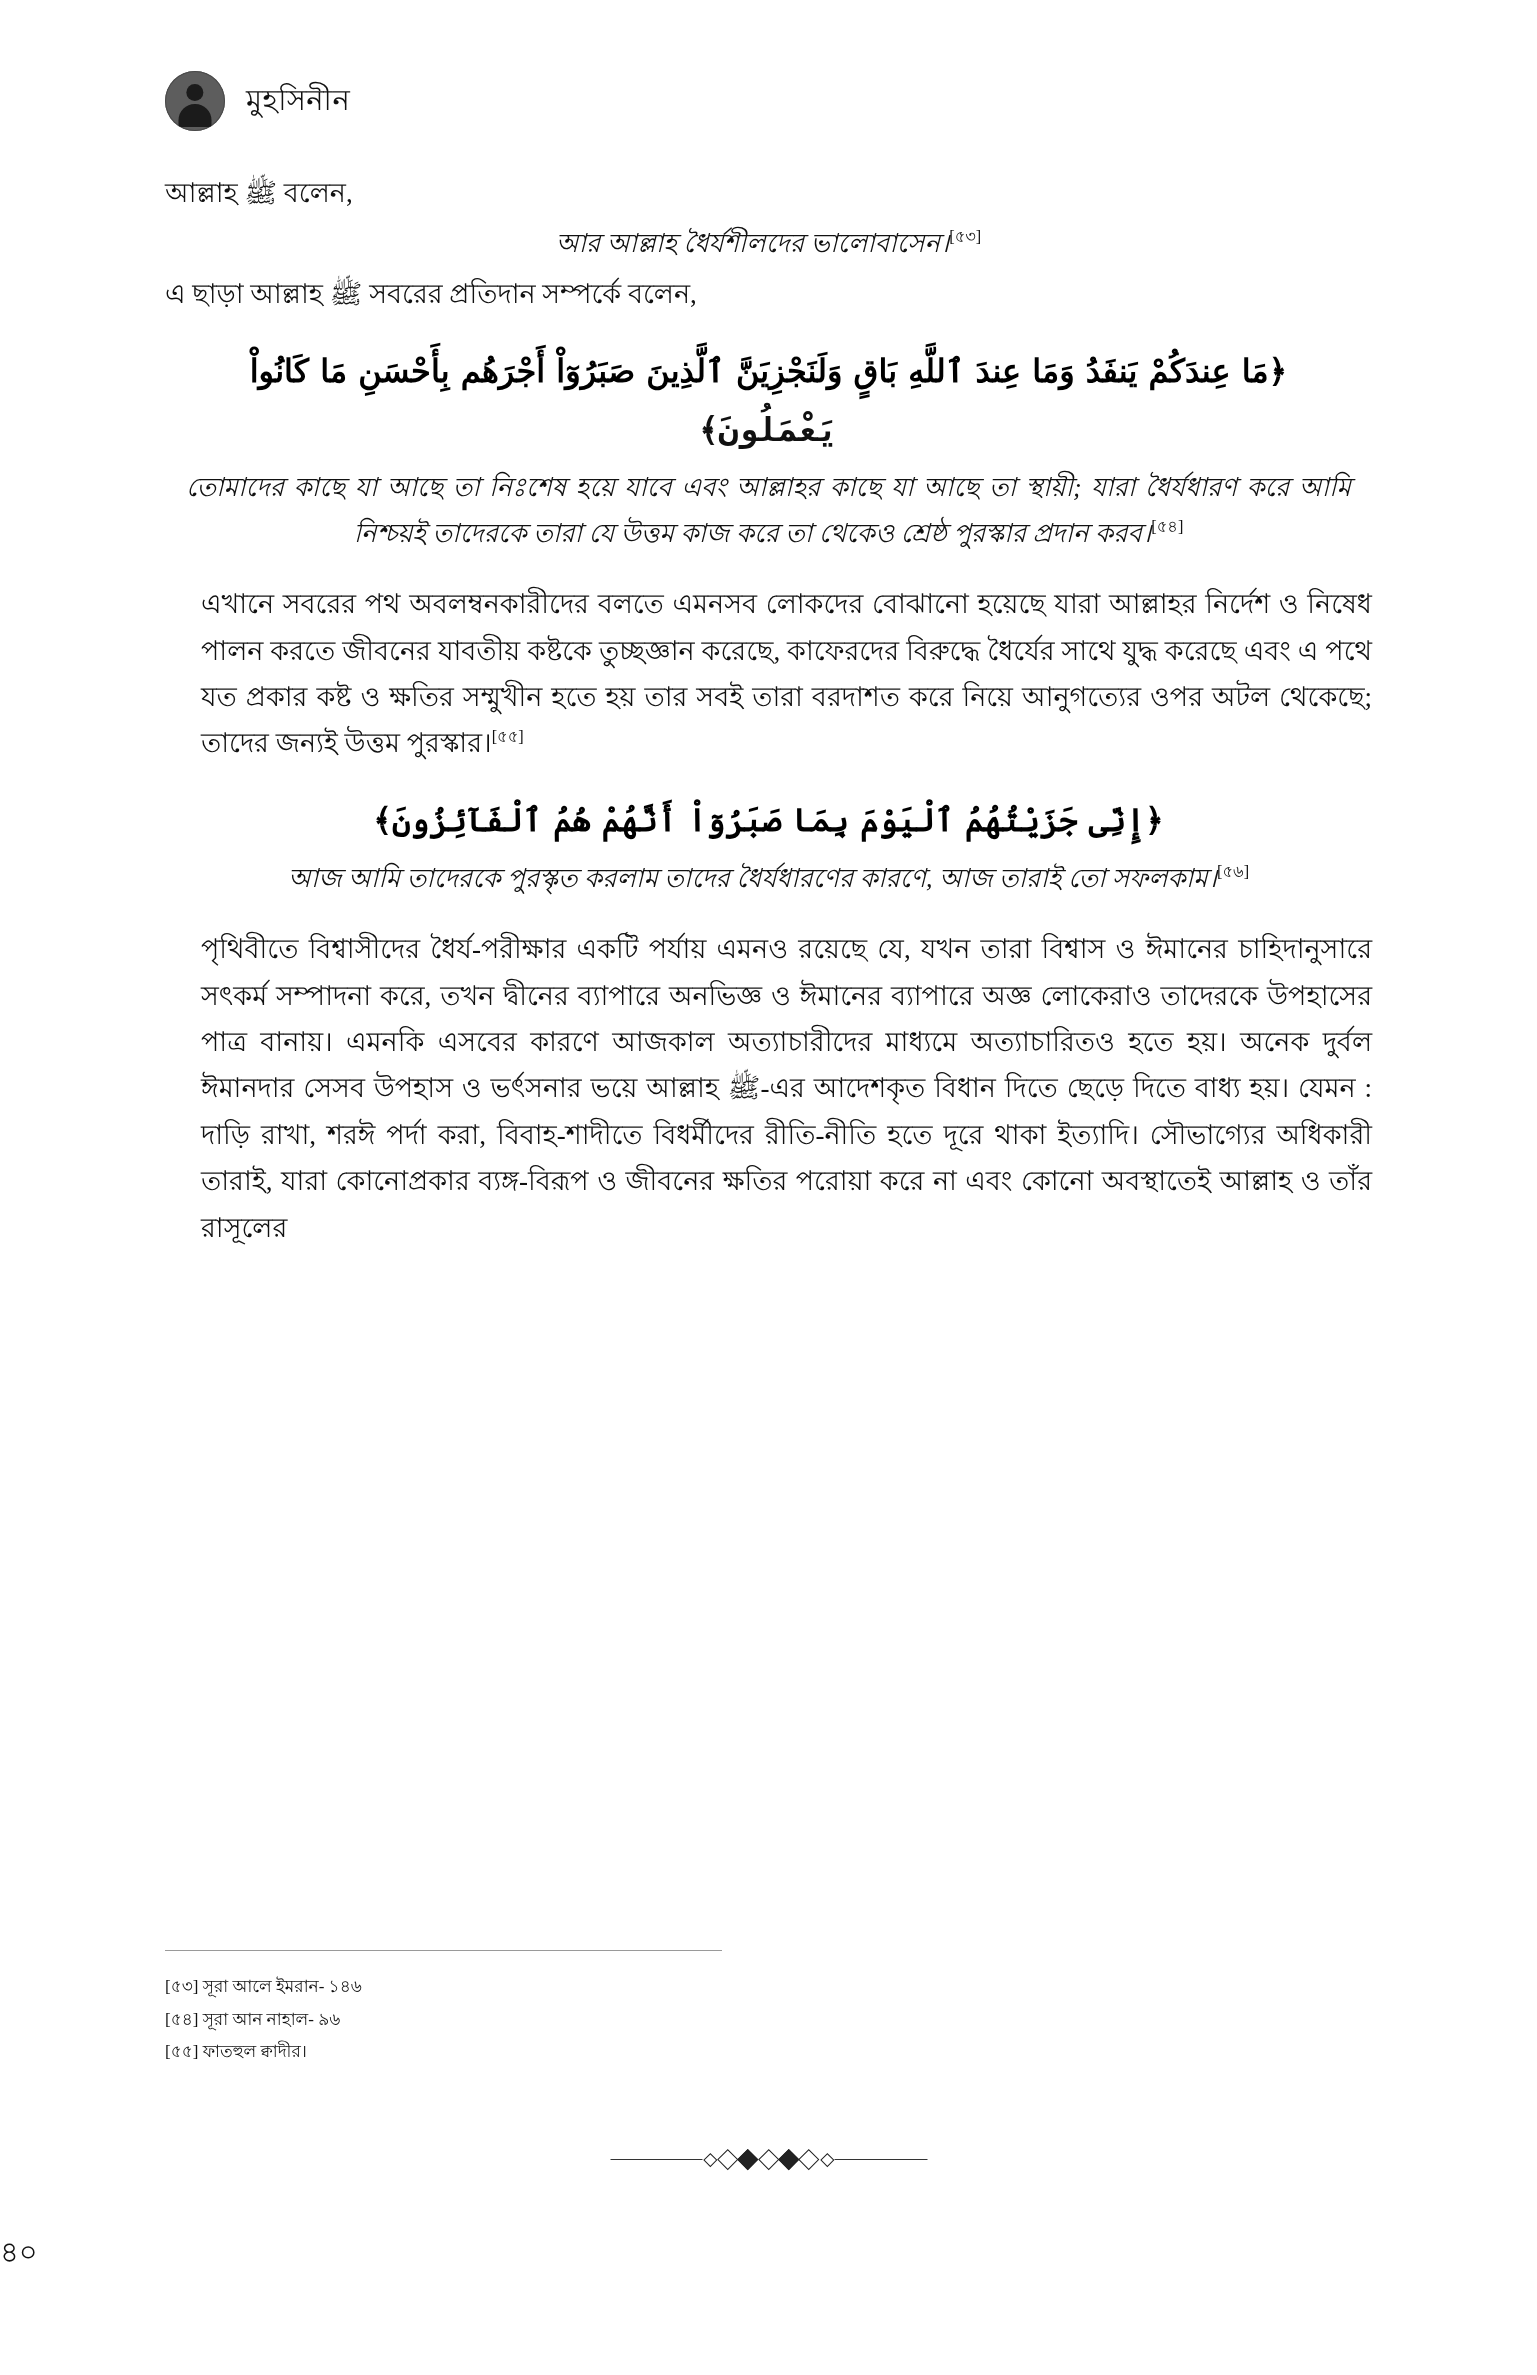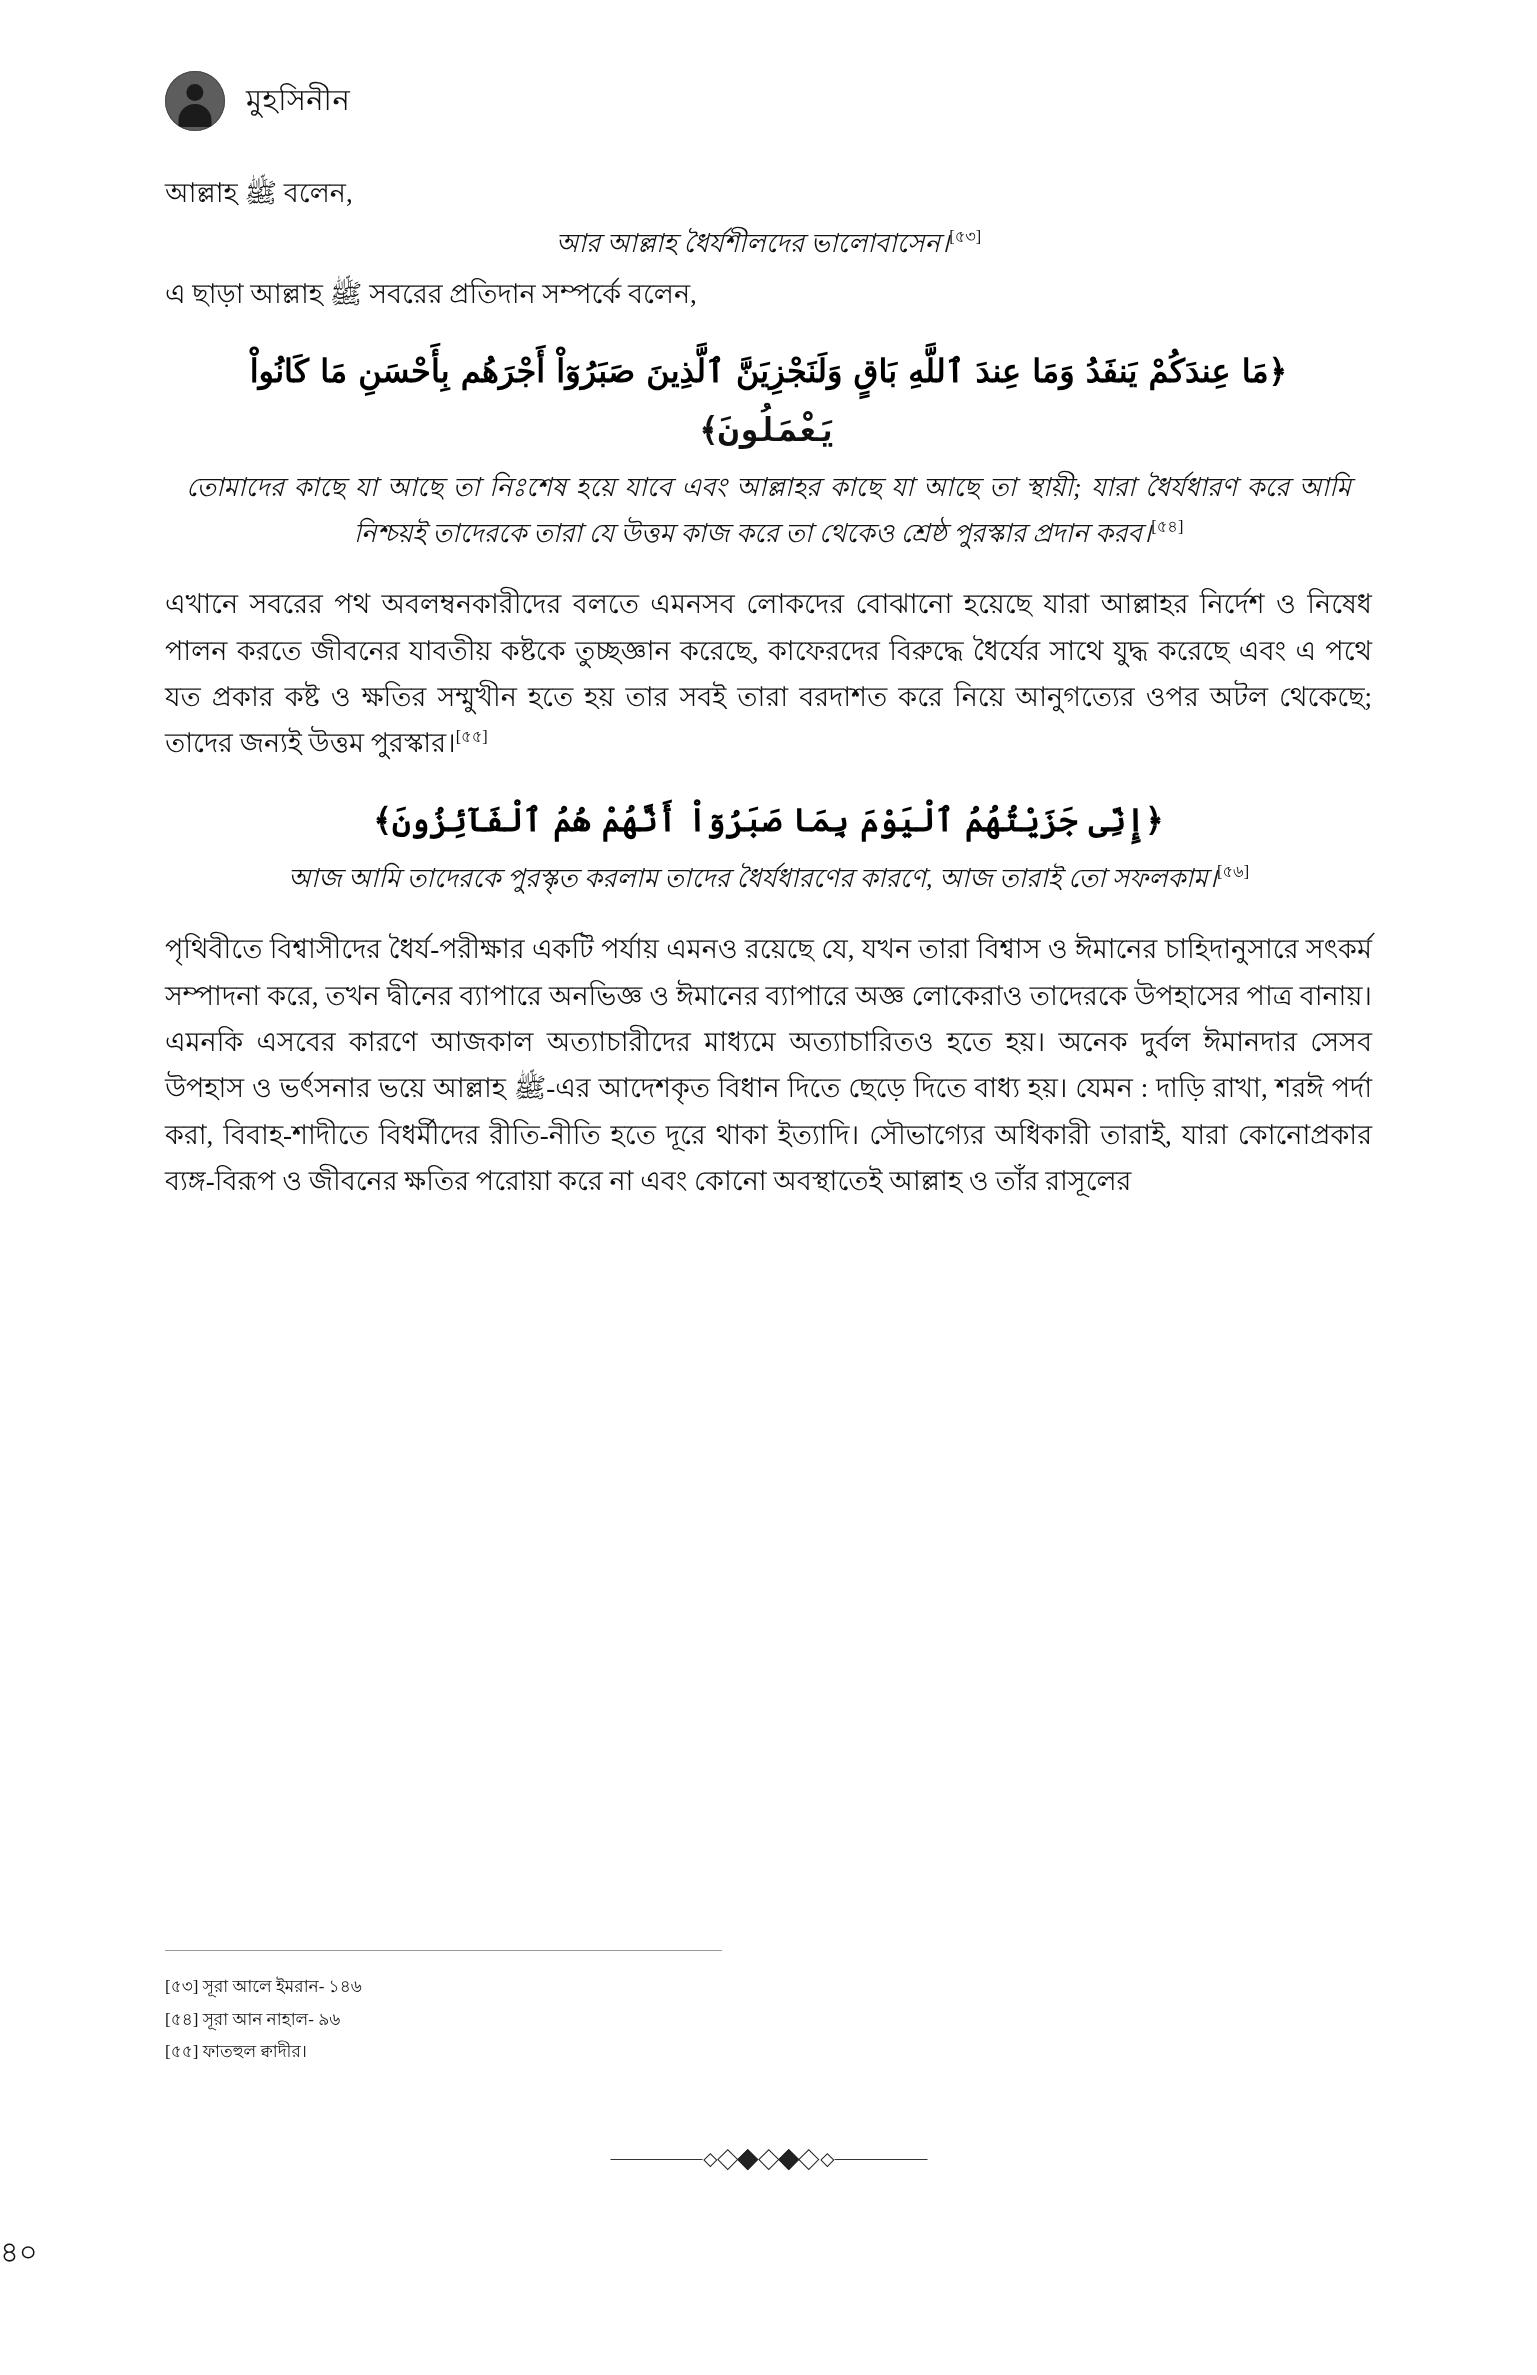--- a/index.html
+++ b/index.html
@@ -82,20 +82,21 @@
   p.body {
     font-size: 27px;
     line-height: 1.72;
     text-align: justify;
     text-align-last: left;
     margin: 0 0 9.6px 0;
     color: #111;
   }
   p.body.spaced {
     margin-top: 25px;
+    margin-left: 36px;
   }
   .lead {
     font-size: 27px;
     line-height: 1.7;
     margin: 0 0 3.8px 0;
   }
 
   
   .ayah {
     text-align: center;

